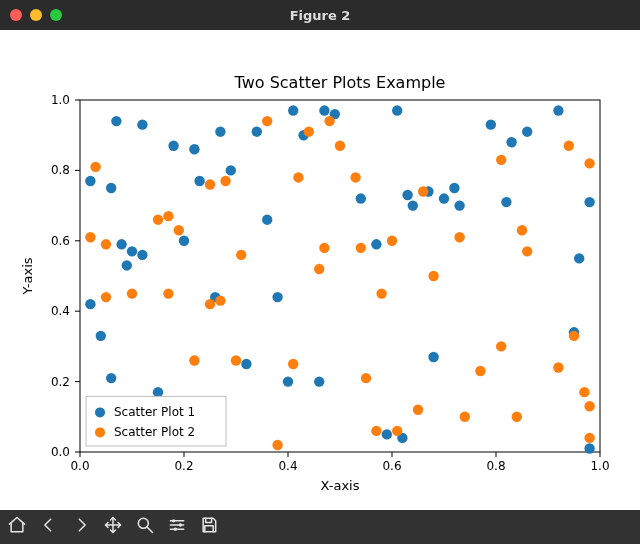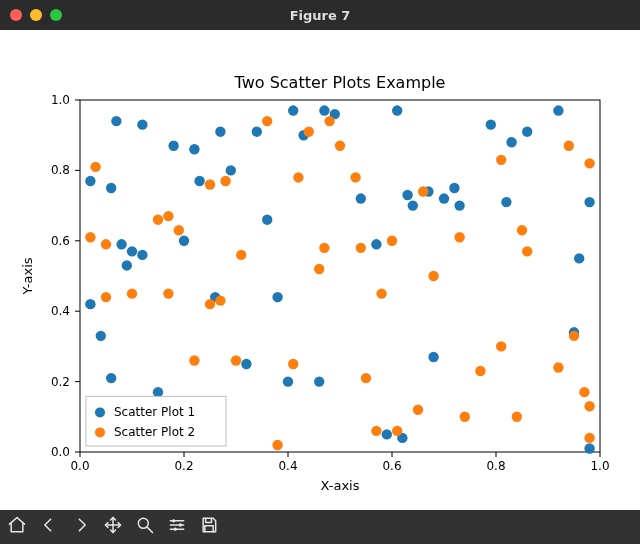--- a/index.html
+++ b/index.html
@@ -82,21 +82,21 @@
 <body>
 
 <div class="window">
 
   <div class="titlebar">
     <div class="traffic-lights">
       <div class="tl red"></div>
       <div class="tl yellow"></div>
       <div class="tl green"></div>
     </div>
-    <div class="titlebar-title">Figure 7</div>
+    <div class="titlebar-title">Figure 2</div>
   </div>
 
   <div class="figure-area">
     <svg class="chart" id="chart-svg" width="640" height="480">
         <rect x="80" y="70" width="520" height="352" fill="#fff" stroke="#000" stroke-width="1"></rect>
         <line x1="80" y1="422" x2="80" y2="427" stroke="#000" stroke-width="1"></line>
         <text x="80" y="440" text-anchor="middle" font-size="12" fill="#000">0.0</text>
         <line x1="184" y1="422" x2="184" y2="427" stroke="#000" stroke-width="1"></line>
         <text x="184" y="440" text-anchor="middle" font-size="12" fill="#000">0.2</text>
         <line x1="288" y1="422" x2="288" y2="427" stroke="#000" stroke-width="1"></line>

